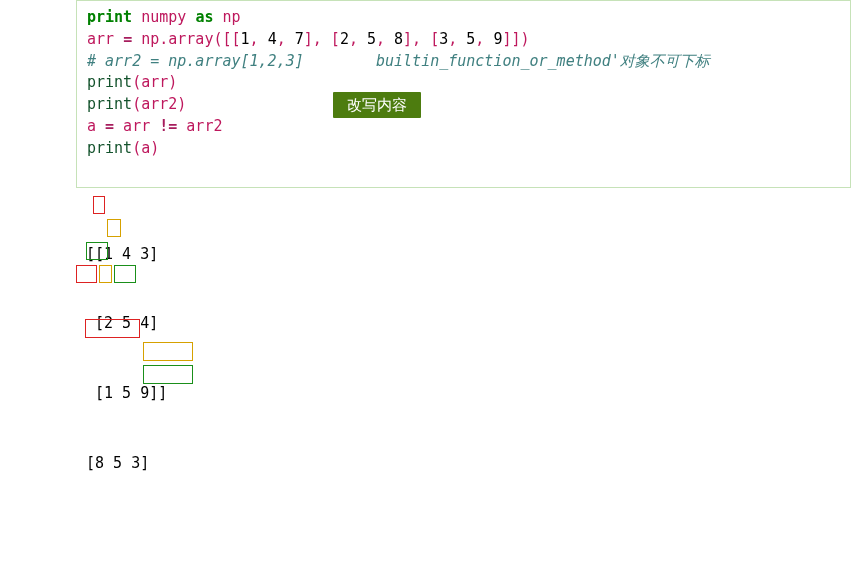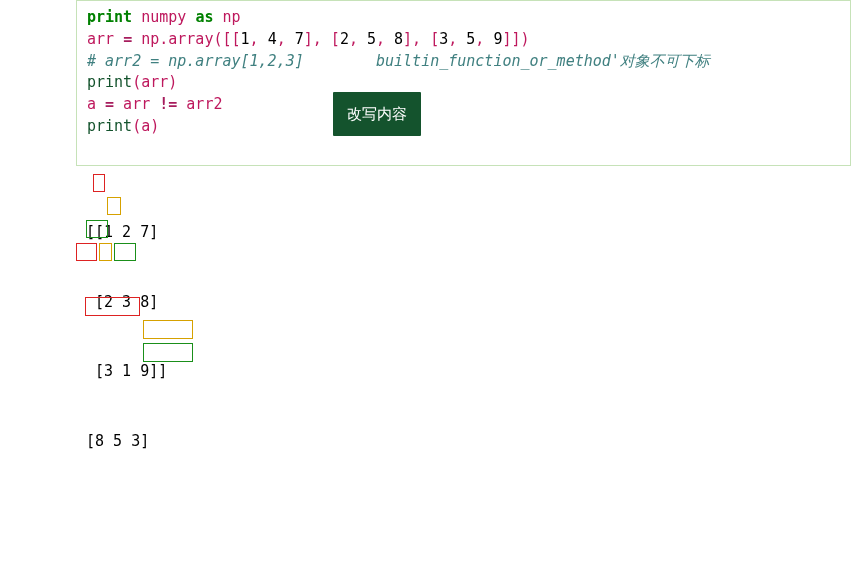--- a/index.html
+++ b/index.html
@@ -44,26 +44,26 @@
   .kw { color: #008000; font-weight: bold; }
   .nm { color: #be185d; }
   .op { color: #a71d5d; font-weight: bold; }
   .num { color: #000; }
   .str { color: #BA2121; }
   .cmt { color: #408080; font-style: italic; text-align: center; }
   .print-fn { color: #14532d; }
 
   .tooltip {
     position: absolute;
-    background: #14532d;
+    background: #4d7c0f;
     color: #fff;
     font-family: "Microsoft YaHei", sans-serif;
     font-style: normal;
     font-size: 15px;
-    padding: 11px 14px;
+    padding: 2px 14px;
     left: 256px;
     top: 91px;
     border-radius: 1px;
     z-index: 5;
   }
   .cursor-bar {
     display: inline-block;
     width: 1px;
     height: 17px;
     background: #000;
@@ -89,36 +89,37 @@
 
       <div class="code-line"><span class="kw">print</span><span class="nm"> numpy </span><span class="kw">as</span><span class="nm"> np</span></div>
 
       <div class="code-line"><span class="nm">arr </span><span class="op">=</span><span class="nm"> np.array([[</span><span class="num">1</span><span class="nm">, </span><span class="num">4</span><span class="nm">, </span><span class="num">7</span><span class="nm">], [</span><span class="num">2</span><span class="nm">, </span><span class="num">5</span><span class="nm">, </span><span class="num">8</span><span class="nm">], [</span><span class="num">3</span><span class="nm">, </span><span class="num">5</span><span class="nm">, </span><span class="num">9</span><span class="nm">]])</span></div>
 
       <div class="code-line"><span class="cmt"># arr2 = np.array[1,2,3]        builtin_function_or_method'对象不可下标</span></div>
 
 
       <div class="code-line"><span class="print-fn">print</span><span class="nm">(arr)</span></div>
 
+      <div class="code-line"><span class="print-fn">print</span><span class="nm">(arr2)</span></div>
 
 
       <div class="code-line"><span class="nm">a </span><span class="op">=</span><span class="nm"> arr </span><span class="op">!=</span><span class="nm"> arr2</span></div>
 
       <div class="code-line"><span class="print-fn">print</span><span class="nm">(a)</span></div>
 
       <div class="code-line">&nbsp;</div>
 
 
       <div class="tooltip">改写内容</div>
     </div>
 
     <div class="output-box out-container">
-      <div>[[1 2 7]</div>
-      <div> [2 3 8]</div>
-      <div> [3 1 9]]</div>
+      <div>[[1 4 3]</div>
+      <div> [2 5 4]</div>
+      <div> [1 5 9]]</div>
       <div>[8 5 3]</div>
       
       
       
       
 
       
       
       <div class="hl-box" style="border-color:#d22; left:17px; top:8px; width:12px; height:18px;"></div>
       

